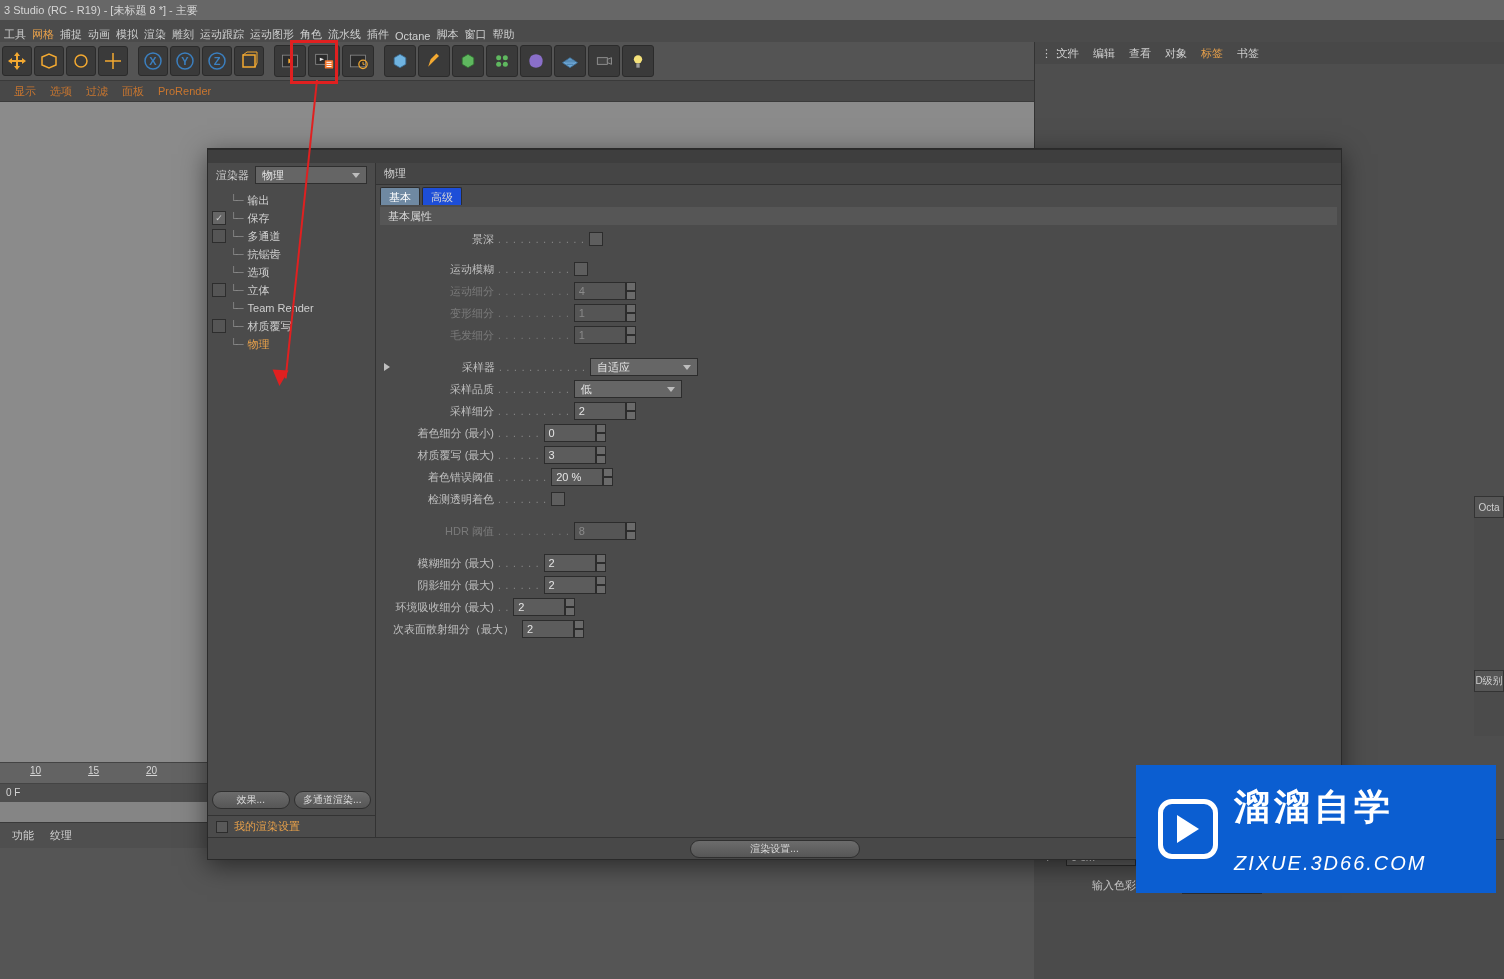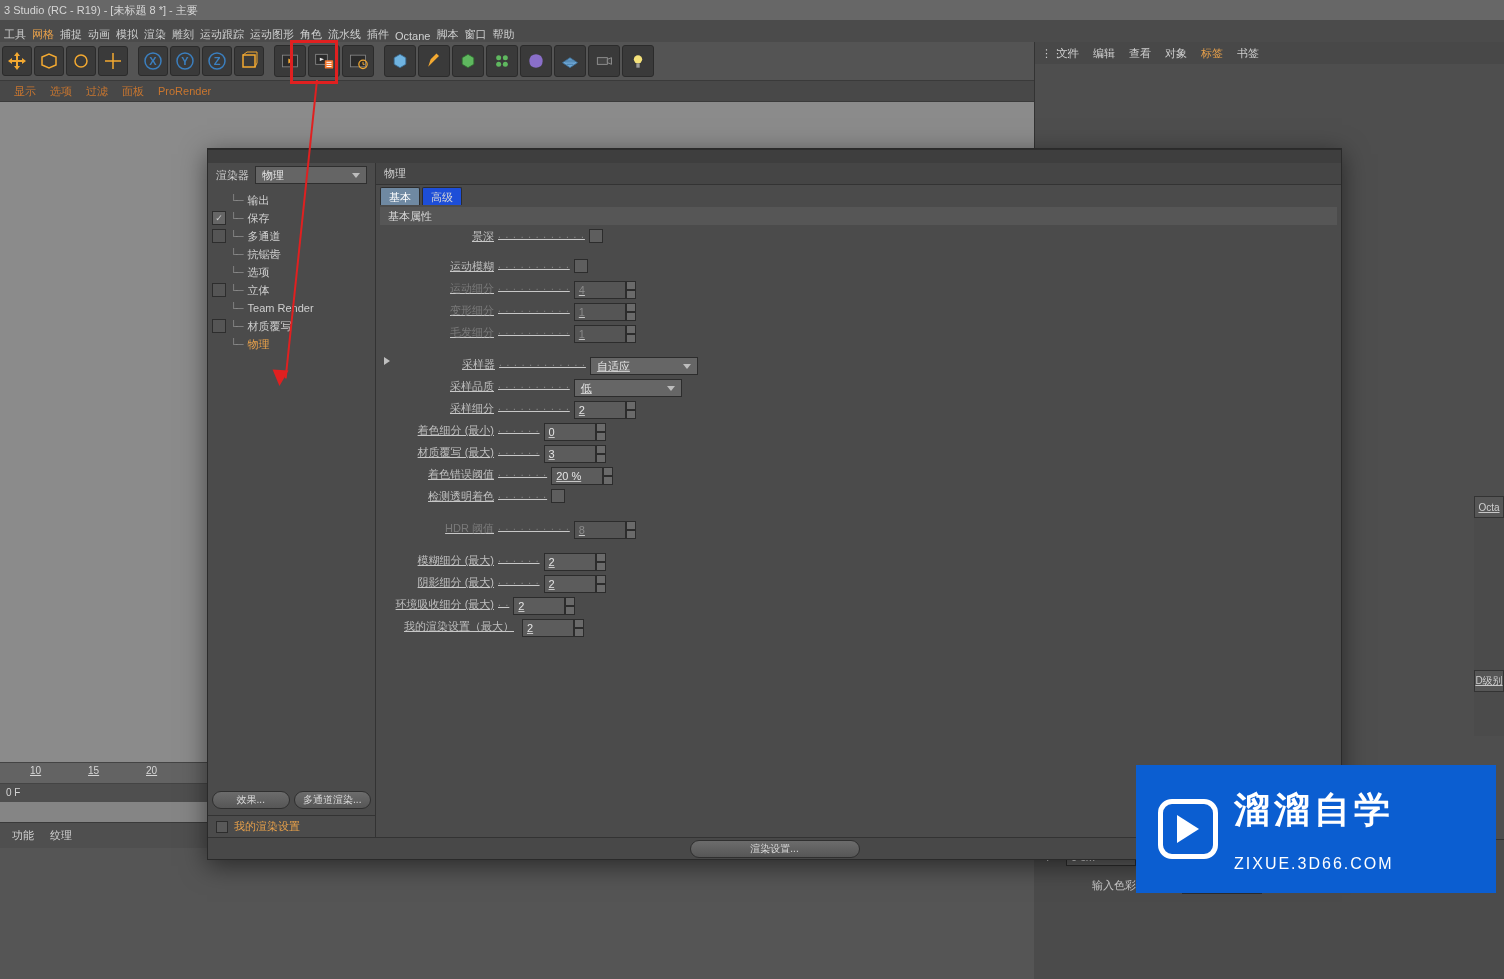--- a/index.html
+++ b/index.html
@@ -82,21 +82,21 @@
 
 
 .dlg-right { flex:1; display:flex; flex-direction:column; background:#4b4b4b;}
 .dlg-right .hdr { height:22px; background:#454545; display:flex; align-items:center; padding-left:8px; color:#cfcfcf; border-bottom:1px solid #333;}
 .tab-row { height:20px; display:flex; gap:2px; padding:2px 4px 0; background:#4b4b4b;}
 .tab-btn { padding:0 8px; height:18px; line-height:18px; background:#1d4ed8; color:#d6d6d6; border:1px solid #2d2d2d; border-bottom:none; border-radius:2px 2px 0 0;}
 .tab-btn.active { background:#6f89a2; color:#fff;}
 .section-title { height:18px; background:#565656; color:#d9d9d9; padding-left:8px; line-height:18px; margin:2px 4px 2px 4px;}
 
 .prop-area { padding:2px 8px 8px 8px; display:flex; flex-direction:column; gap:2px;}
-.prop-row { height:20px; display:flex; align-items:flex-start;text-decoration:underline;}
+.prop-row { height:20px; display:flex; align-items:center;}
 .prop-row .dots { color:#8b8b8b; letter-spacing:1px; margin: 0 4px; font-size:10px;}
 .prop-row .lbl { color:#bfbfbf; white-space:nowrap;}
 .prop-row.dim .lbl, .prop-row.dim .dots { color:#7a7a7a;}
 .labelcol { width:110px; display:flex; justify-content:flex-end;}
 .labelcol.wide { width:130px;}
 
 .chk-box { width:14px; height:14px; border:1px solid #2c2c2c; background:#5e5e5e;}
 .num-input { width:52px; height:18px; background:#5c5c5c; border:1px solid #2c2c2c; color:#e5e5e5; padding:0 4px; display:flex; align-items:center;}
 .num-input.dim { background:#555; color:#8a8a8a;}
 .spin { width:10px; height:18px; display:flex; flex-direction:column;}
@@ -109,33 +109,33 @@
 
 .dlg-footer { height:22px; background:#484848; display:flex; align-items:center; justify-content:center; border-top:1px solid #333;}
 .dlg-footer .pill { width:170px; flex:none;}
 
 
 .watermark { position:absolute; right:8px; bottom:86px; width:360px; height:128px; background:#0b5ed1; display:flex; align-items:center; gap:16px; padding-left:22px;}
 .watermark .play { width:60px; height:60px; border:5px solid #fff; border-radius:14px; display:flex; align-items:center; justify-content:center;}
 .watermark .play::before { content:""; width:0; height:0; border-top:14px solid transparent; border-bottom:14px solid transparent; border-left:22px solid #fff;}
 .watermark .txt { color:#fff; display:flex; flex-direction:column;}
 .watermark .big { font-size:36px; font-weight:700; letter-spacing:4px;}
-.watermark .small { font-size:16px; letter-spacing:2px; margin-top:20px;}
+.watermark .small { font-size:20px; letter-spacing:2px; margin-top:20px;font-style:italic;}
 
 
 .arrow-line { position:absolute; left:316px; top:80px; width:2px; height:300px; background:#e02020; transform: rotate(6deg); transform-origin: top; z-index:50; pointer-events:none;}
 .arrow-head { position:absolute; left:272px; top:370px; width:0; height:0; border-left:8px solid transparent; border-right:8px solid transparent; border-top:16px solid #e02020; transform:rotate(4deg); z-index:51; pointer-events:none;}
 
 
 .coord-right { position:absolute; right:0; bottom:0; width:470px; height:140px; background:#4b4b4b; border-top:1px solid #333; padding:6px 10px;}
 .coord-row{height:22px;display:flex;align-items:center;gap:8px;}
 .coord-label{color:#cfcfcf;width:14px;}
 .coord-input{width:70px;height:18px;background:#5c5c5c;border:1px solid #2c2c2c;color:#e5e5e5;padding:0 4px;display:flex;align-items:center;}
 .coord-split{width:10px;height:18px;background:#5c5c5c;border:1px solid #2c2c2c;}
-.right-tabcol { position:absolute; right:0; top:496px; width:30px; height:240px; background:#4b4b4b;text-decoration:underline;}
+.right-tabcol { position:absolute; right:0; top:496px; width:30px; height:240px; background:#4b4b4b;}
 .right-tabcol .tab { writing-mode: horizontal-tb; height:22px; background:#565656; color:#cfcfcf; display:flex;align-items:center;justify-content:center; font-size:10px; margin-bottom:2px; border:1px solid #333;}
 </style>
 </head>
 <body>
 
 <div class="title-bar">3 Studio (RC - R19) - [未标题 8 *] - 主要</div>
 <div class="menu-bar">
   <span>工具</span>
   <span class="active">网格</span>
   <span>捕捉</span>
@@ -583,21 +583,21 @@
             </div>
             <span class="dots">. .</span>
             <div class="num-input">2</div>
             <div class="spin">
               <div></div>
               <div></div>
             </div>
           </div>
         <div class="prop-row">
             <div class="labelcol wide">
-              <span class="lbl">我的渲染设置（最大）</span>
+              <span class="lbl">次表面散射细分（最大）</span>
             </div>
             <span class="dots"></span>
             <div class="num-input">2</div>
             <div class="spin">
               <div></div>
               <div></div>
             </div>
           </div>
       </div>
     </div>

